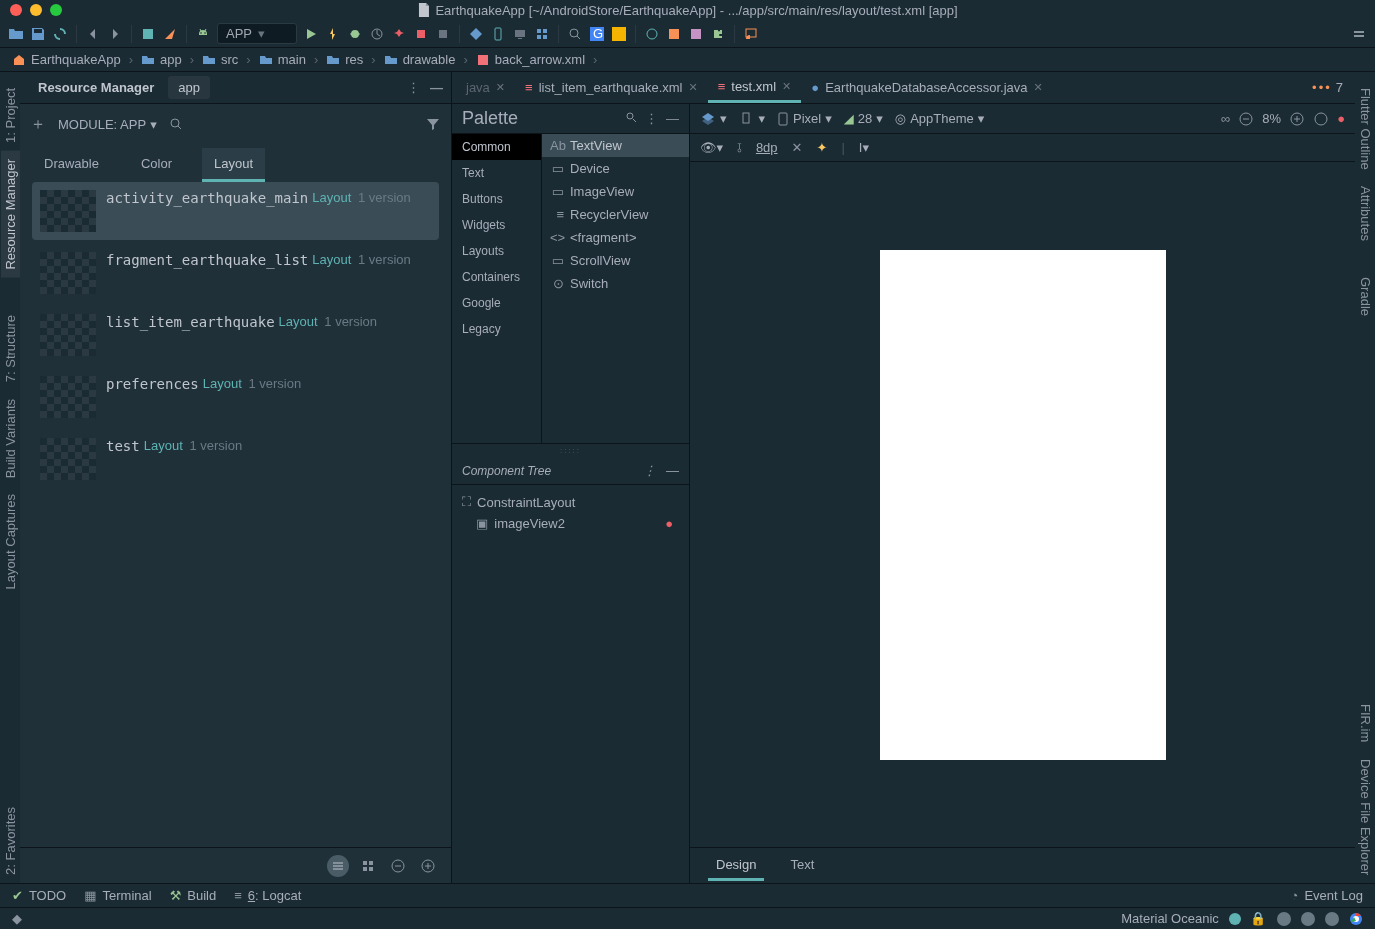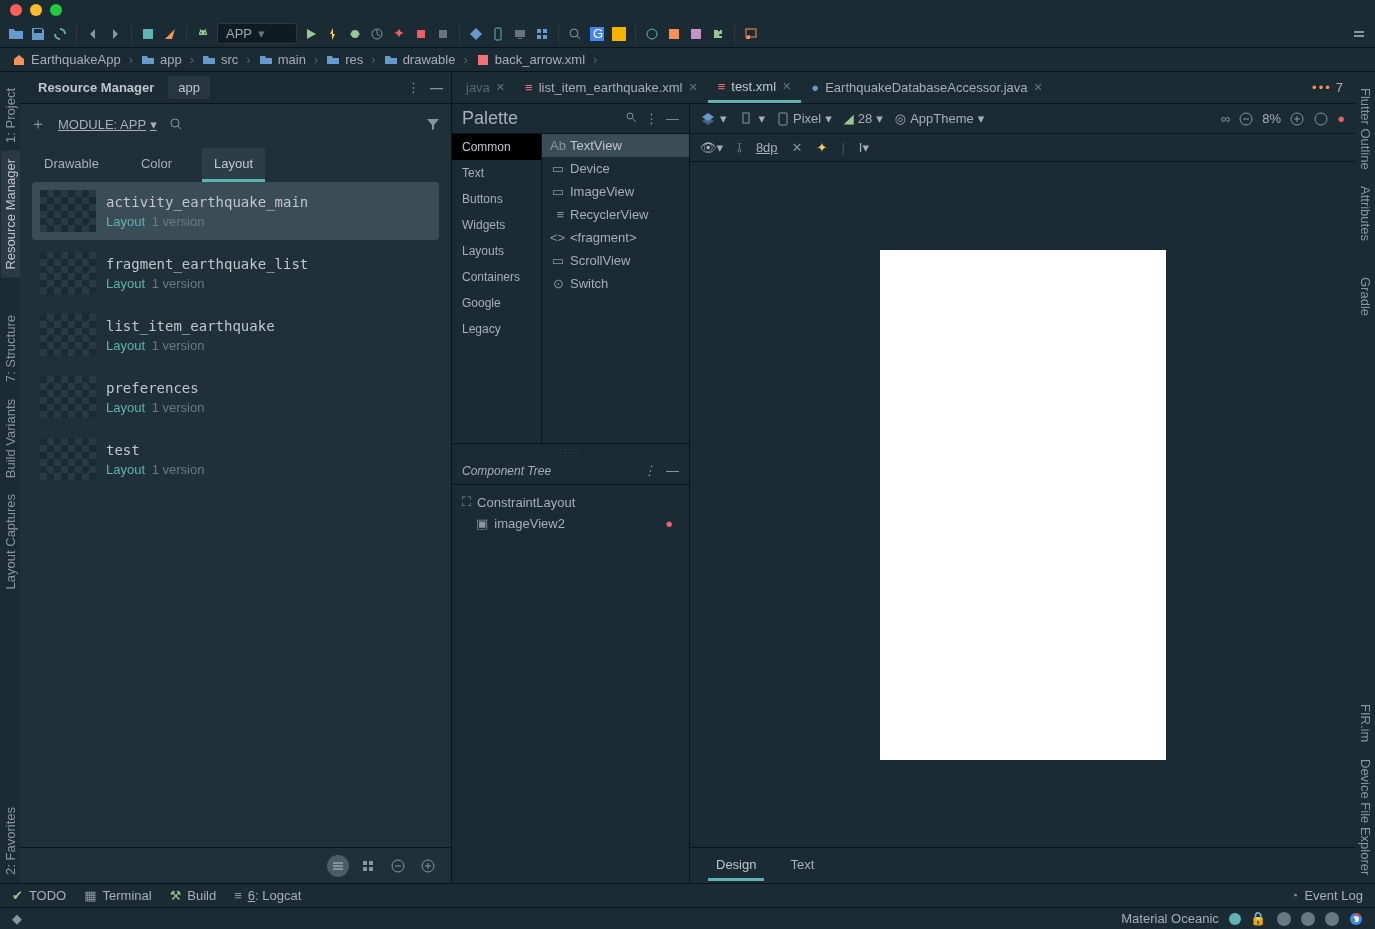--- a/index.html
+++ b/index.html
@@ -1,17 +1,17 @@
 <!DOCTYPE html>
 <html><head>
 <meta charset="utf-8">
 <style>
 * { margin: 0; padding: 0; box-sizing: border-box; font-family: -apple-system, "Segoe UI", sans-serif; font-size: 13px; }
 body { background: #1b2b34; color: #a7adba; width: 1375px; height: 929px; overflow: hidden; display: flex; flex-direction: column; }
-.monospace { font-family: "Menlo", "Consolas", monospace; text-decoration: underline; }
+.monospace { font-family: "Menlo", "Consolas", monospace; }
 
 
 .titlebar { height: 20px; background: #1b2b34; display: flex; align-items: center; position: relative; }
 .traffic-lights { display: flex; gap: 8px; padding-left: 10px; }
 .traffic-light { width: 12px; height: 12px; border-radius: 50%; }
 .tl-red { background: #ff5f56; }
 .tl-yellow { background: #ffbd2e; }
 .tl-green { background: #27c93f; }
 .title-text { position: absolute; left: 50%; transform: translateX(-50%); font-size: 12px; color: #a7adba; display: flex; align-items: center; gap: 6px; }
 .title-file-icon { width: 12px; height: 14px; }
@@ -50,21 +50,21 @@
 .rm-search-icon { color: #8a94a0; }
 .rm-filter { margin-left: auto; }
 .rm-type-tabs { display: flex; gap: 18px; padding: 0 12px; height: 38px; align-items: flex-end; }
 .rm-type-tab { padding: 8px 12px; color: #a7adba; cursor: pointer; border-bottom: 3px solid transparent;}
 .rm-type-tab.active { color: #c0c5ce; border-bottom-color: #5fb3b3; background: #2b3e47; }
 .rm-app-count { padding: 16px 12px 8px; font-family: monospace; font-size: 14px; }
 .rm-items { padding: 0 12px; }
 .rm-item { display: flex; gap: 10px; padding: 8px; border-radius: 4px; margin-bottom: 4px;}
 .rm-item.selected { background: #3a4d57; }
 .rm-thumb { width: 56px; height: 42px; background: repeating-conic-gradient(#2b3942 0% 25%, #1b2b34 0% 50%) 0/14px 14px; }
-.rm-item-text { display: flex; flex-direction: column; justify-content: center; gap: 4px;}
+.rm-item-text { display: flex; flex-direction: row; justify-content: center; gap: 4px;}
 .rm-item-name { font-family: monospace; font-size: 14px; color: #c0c5ce; }
 .rm-item-sub { font-size: 12px; color: #6a7a85; }
 .rm-item-sub .type { color: #5fb3b3; }
 .rm-footer { margin-top: auto; height: 36px; display: flex; align-items: center; justify-content: flex-end; gap: 8px; padding: 0 12px; border-top: 1px solid #0d1419;}
 .rm-footer .fbtn { width: 22px; height: 22px; border-radius: 11px; display:flex; align-items:center; justify-content:center; }
 .rm-footer .fbtn.active { background: #4a5d67; }
 
 
 .editor-area { flex: 1; display: flex; flex-direction: column; min-width: 0;}
 .editor-tabs-row { height: 32px; background: #1b2b34; border-bottom: 1px solid #0d1419; display: flex; align-items: center; padding: 0 4px; }
@@ -127,20 +127,27 @@
 svg { display:block; }
 </style>
 </head>
 <body>
 
 <div class="titlebar">
   <div class="traffic-lights">
     <div class="traffic-light tl-red"></div>
     <div class="traffic-light tl-yellow"></div>
     <div class="traffic-light tl-green"></div>
+  </div>
+  <div class="title-text">
+    <svg class="title-file-icon" viewBox="0 0 12 14">
+        <path fill="#c0c5ce" d="M1 0h7l3 3v11H1z"></path>
+        <path fill="#8a94a0" d="M8 0v3h3z"></path>
+      </svg>
+    <span>EarthquakeApp [~/AndroidStore/EarthquakeApp] - .../app/src/main/res/layout/test.xml [app]</span>
   </div>
 </div>
 
 <div class="toolbar">
   <span class="tb-icon">
       <svg width="16" height="16" viewBox="0 0 16 16">
         <path fill="#6699cc" d="M1 3h5l1 2h8v8H1z"></path>
       </svg>
     </span>
   <span class="tb-icon">

